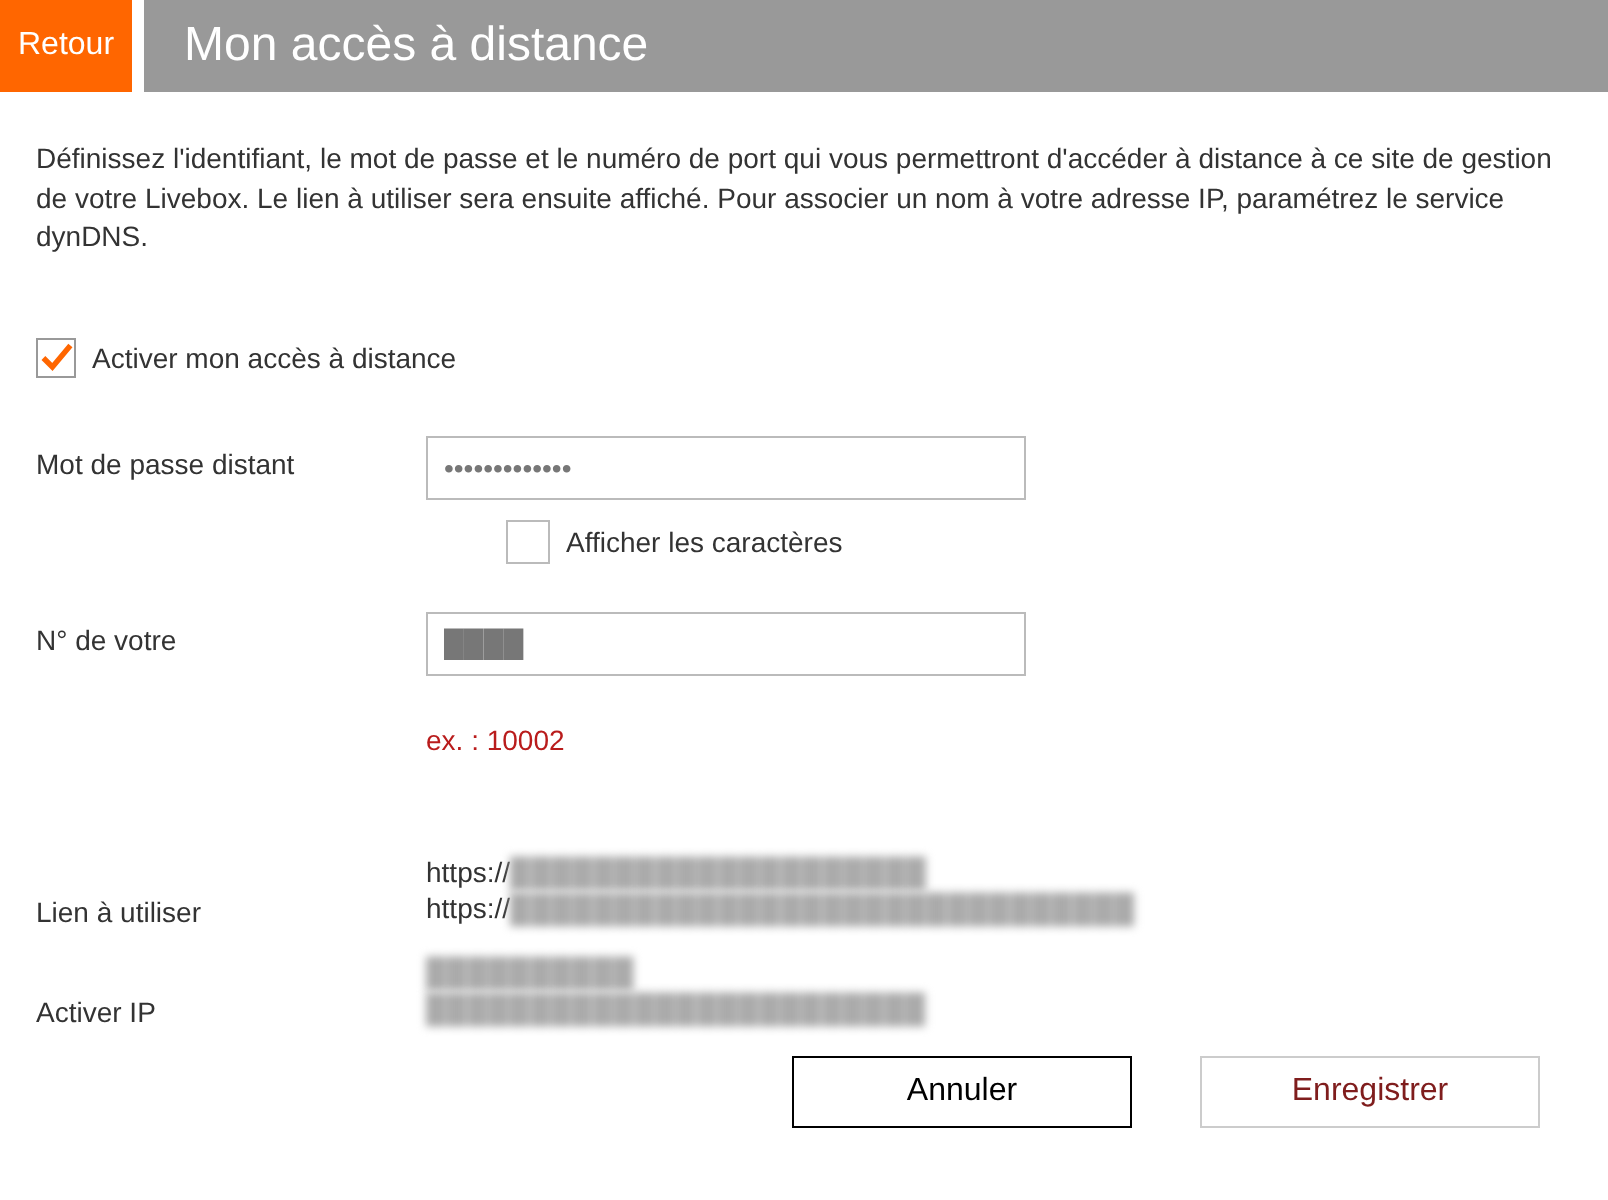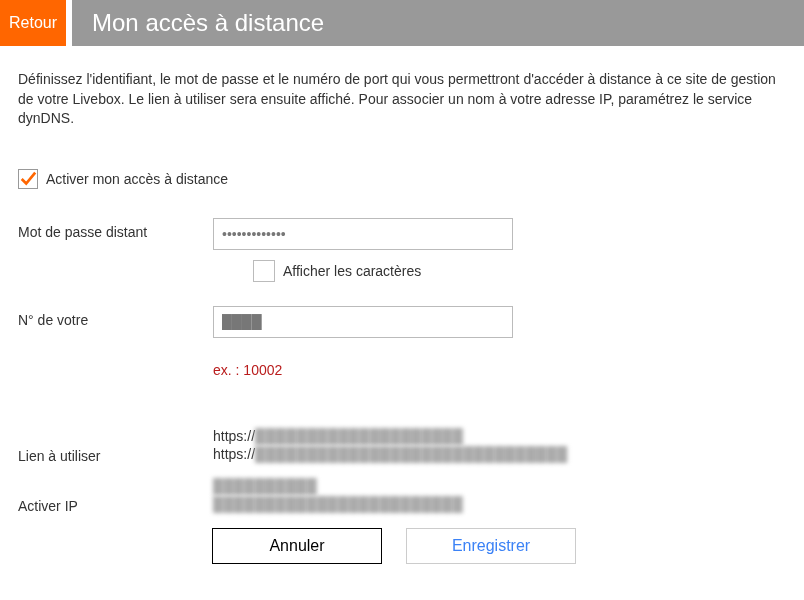--- a/index.html
+++ b/index.html
@@ -124,40 +124,40 @@
       font-weight: normal;
     }
     .blurred {
       display: inline-block;
       color: #aaa;
       filter: blur(2px);
       letter-spacing: 0.5px;
     }
     .button-row {
       display: flex;
-      justify-content: center;
-      gap: 24px;
+      justify-content: flex-end;
+      gap: 34px;
       margin-top: 12px;
       margin-bottom: 12px;
       padding-right: 16px;
     }
     .btn {
       width: 170px;
       height: 36px;
       font-size: 16px;
       background: #fff;
       cursor: pointer;
     }
     .btn-cancel {
       border: 1.5px solid #000;
       color: #000;
     }
     .btn-save {
       border: 1px solid #ccc;
-      color: #3b82f6;
+      color: #7f1d1d;
     }
     .spacer-row { height: 32px; }
   </style>
 </head>
 <body>
 
 <div class="header">
   <button class="back-button">Retour</button>
   <div class="title-bar">Mon accès à distance</div>
 </div>

